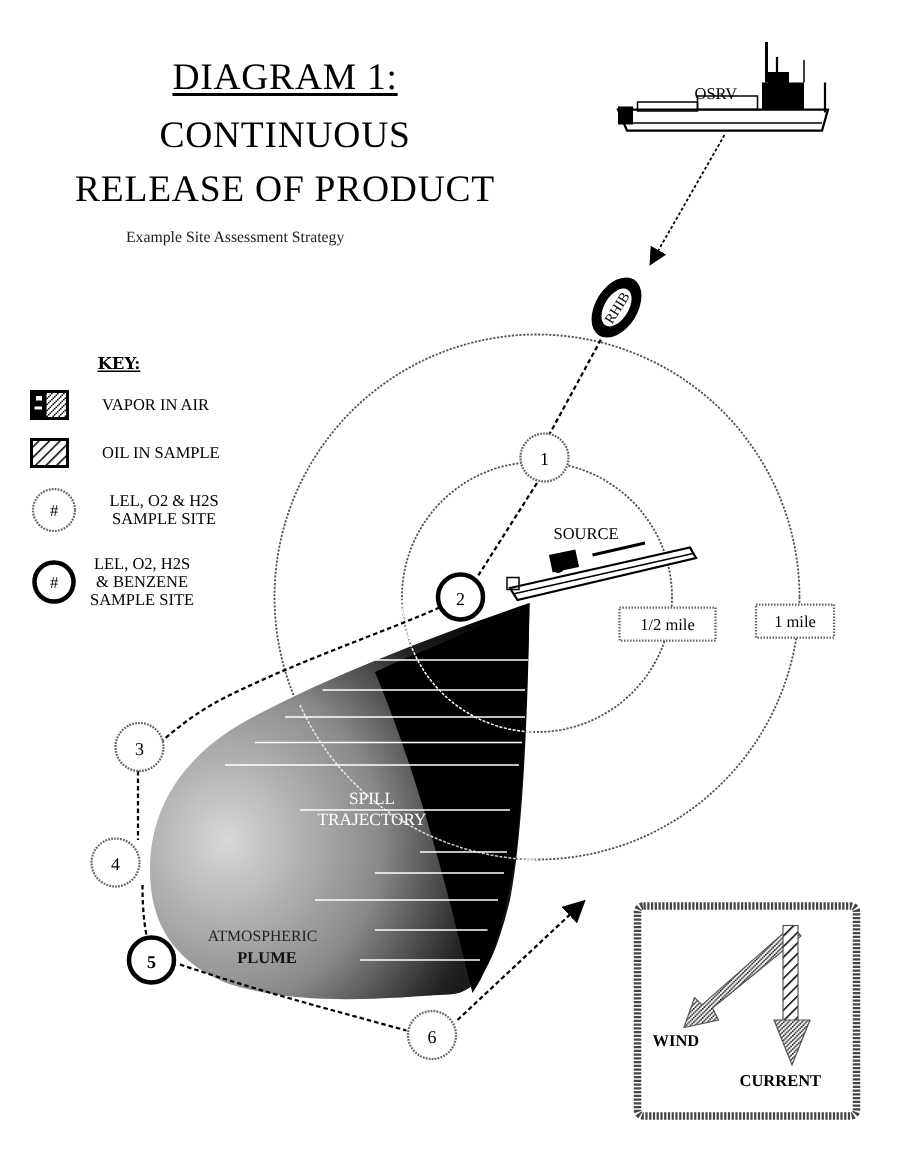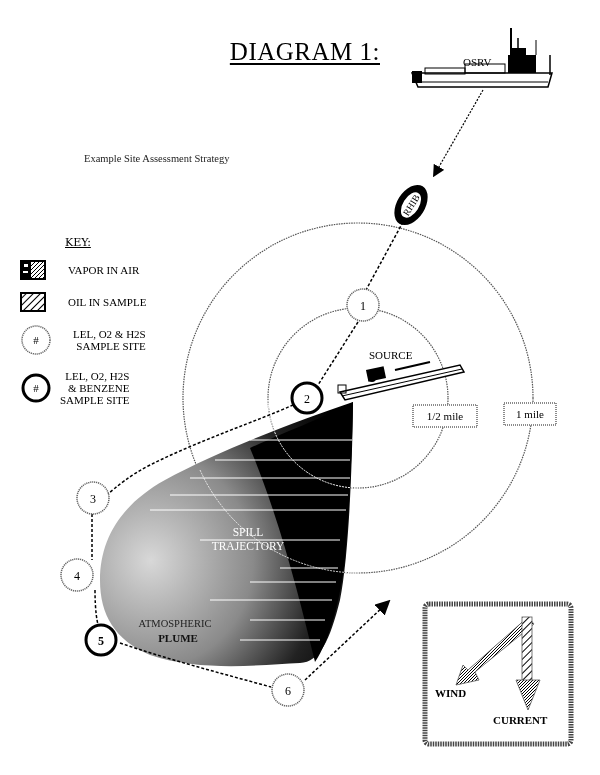--- a/index.html
+++ b/index.html
@@ -1,32 +1,34 @@
 <!DOCTYPE html>
 <html><head>
 <meta charset="utf-8">
 <style>
   html, body { margin: 0; padding: 0; background: #ffffff; }
   body { width: 600px; height: 775px; position: relative; overflow: hidden; font-family: "DejaVu Serif", "Liberation Serif", serif; color: #000; }
   .title-block { position: absolute; left: 0; top: 38px; width: 380px; text-align: center; }
-  .title-line { font-family: "Liberation Serif", "DejaVu Serif", serif; font-size: 25px; line-height: 27px; letter-spacing: 0.5px; text-align: right; }
+  .title-line { font-family: "Liberation Serif", "DejaVu Serif", serif; font-size: 25px; line-height: 27px; letter-spacing: 0.5px; }
   .title-line.u { text-decoration: underline; text-underline-offset: 3px; }
   .subtitle { position: absolute; left: 84px; top: 153px; width: 208px; font-size: 10.5px; font-family: "Liberation Serif", serif; text-align: left; color: #222; }
   .key { position: absolute; left: 20px; top: 232px; width: 180px; }
-  .key-title { position: absolute; left: 45px; top: 4px; font-size: 11px; text-decoration: underline; font-weight: normal; }
+  .key-title { position: absolute; left: 45px; top: 4px; font-size: 11px; text-decoration: underline; font-weight: bold; }
   .key-item { position: absolute; left: 0; display: flex; align-items: center; }
-  .key-label { font-size: 11px; line-height: 12px; text-align: right; font-family: "Liberation Serif", serif; }
+  .key-label { font-size: 11px; line-height: 12px; text-align: center; font-family: "Liberation Serif", serif; }
   svg text { font-family: "Liberation Serif", "DejaVu Serif", serif; }
   .scene { position: absolute; left: 0; top: 0; }
 </style>
 </head>
 <body>
 
 <div class="title-block">
   <div class="title-line u">DIAGRAM 1:</div>
+  <div class="title-line" style="margin-top:12px">CONTINUOUS</div>
+  <div class="title-line" style="margin-top:9px">RELEASE OF PRODUCT</div>
 </div>
 <div class="subtitle">Example Site Assessment Strategy</div>
 
 <svg class="scene" width="600" height="775" viewBox="0 0 600 775">
   <defs>
     <pattern id="hatch" width="5" height="5" patternUnits="userSpaceOnUse" patternTransform="rotate(45)">
       <rect width="5" height="5" fill="#fff"></rect>
       <line x1="0" y1="0" x2="0" y2="5" stroke="#000" stroke-width="2"></line>
     </pattern>
     <pattern id="dots" width="3" height="3" patternUnits="userSpaceOnUse">

